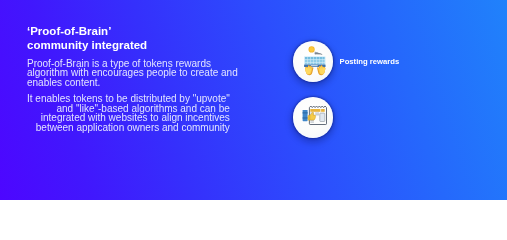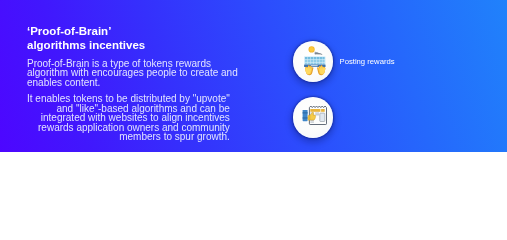--- a/index.html
+++ b/index.html
@@ -1,52 +1,51 @@
 <!DOCTYPE html>
 <html><head>
 <meta charset="utf-8">
 <style>
   html,body{margin:0;padding:0;}
   body{width:507px;height:182px;overflow:hidden;font-family:"Liberation Sans",sans-serif;
        -webkit-font-smoothing:antialiased;}
-  .card{position:absolute;left:0;top:0;width:507px;height:152px;
+  .card{position:absolute;left:0;top:0;width:507px;height:200px;
     background:linear-gradient(73deg,#4d06ff 0%,#4117fd 16%,#3530fc 34%,#2c4dfd 56%,#2568fc 78%,#2082fb 100%);
     overflow:hidden;}
   .title{position:absolute;left:27px;top:25px;color:#ffffff;font-weight:bold;
          font-size:11.5px;line-height:13.5px;}
   .para{position:absolute;left:27px;color:#e2e4ff;font-size:10px;line-height:9.5px;}
   .p1{top:58.8px;}
   .p2{top:94px;text-align:right;}
   .item{position:absolute;display:flex;align-items:center;}
   .item1{left:292.5px;top:41.4px;}
   .item2{left:292.5px;top:97px;}
   .circ{width:40.5px;height:40.5px;border-radius:50%;background:radial-gradient(circle at 42% 36%, #ffffff 0%, #fcfcfb 52%, #f2f5fb 100%);display:flex;align-items:center;justify-content:center;
         box-shadow:0 0 2px 0.8px rgba(8,14,80,0.42), 0 3px 6px 2px rgba(8,14,80,0.28);}
   .ico{width:40.5px;height:40.5px;display:block;}
-  .lbl{margin-left:6.5px;color:#ffffff;font-size:7.7px;font-weight:normal;white-space:nowrap;}
+  .lbl{margin-left:6.5px;color:#ffffff;font-size:7.7px;font-weight:bold;white-space:nowrap;}
 </style>
 </head>
 <body>
 
 <div class="card">
   <div class="title">
     <div>‘Proof-of-Brain’</div>
-    <div>algorithms incentives</div>
+    <div>community integrated</div>
   </div>
   <div class="para p1">
     <div>Proof-of-Brain is a type of tokens rewards</div>
     <div>algorithm with encourages people to create and</div>
     <div>enables content.</div>
   </div>
   <div class="para p2">
     <div>It enables tokens to be distributed by "upvote"</div>
     <div>and "like"-based algorithms and can be</div>
     <div>integrated with websites to align incentives</div>
-    <div>rewards application owners and community</div>
-    <div>members to spur growth.</div>
+    <div>between application owners and community</div>
   </div>
 
   <div class="item item1">
     <div class="circ">
       <svg class="ico" viewBox="0 0 40.5 40.5">
 
         <circle cx="18.6" cy="8.4" r="3.1" fill="#f3b52b"></circle>
         <circle cx="18.6" cy="8.4" r="2.3" fill="#fdc93a"></circle>
         <path d="M21.2 10.4 C23.2 10.5 25.0 11.4 26.4 12.7 L27.2 13.4 L22.4 13.1 Z" fill="#b8c1c9"></path>
         <path d="M22.0 11.6 C24.0 11.3 26.6 11.9 28.9 12.9 C29.6 13.25 29.4 13.8 28.7 13.65 C26.3 13.25 23.8 13.25 22.3 13.5 C21.5 13.6 21.35 11.8 22.0 11.6 Z" fill="#7d868f"></path>

